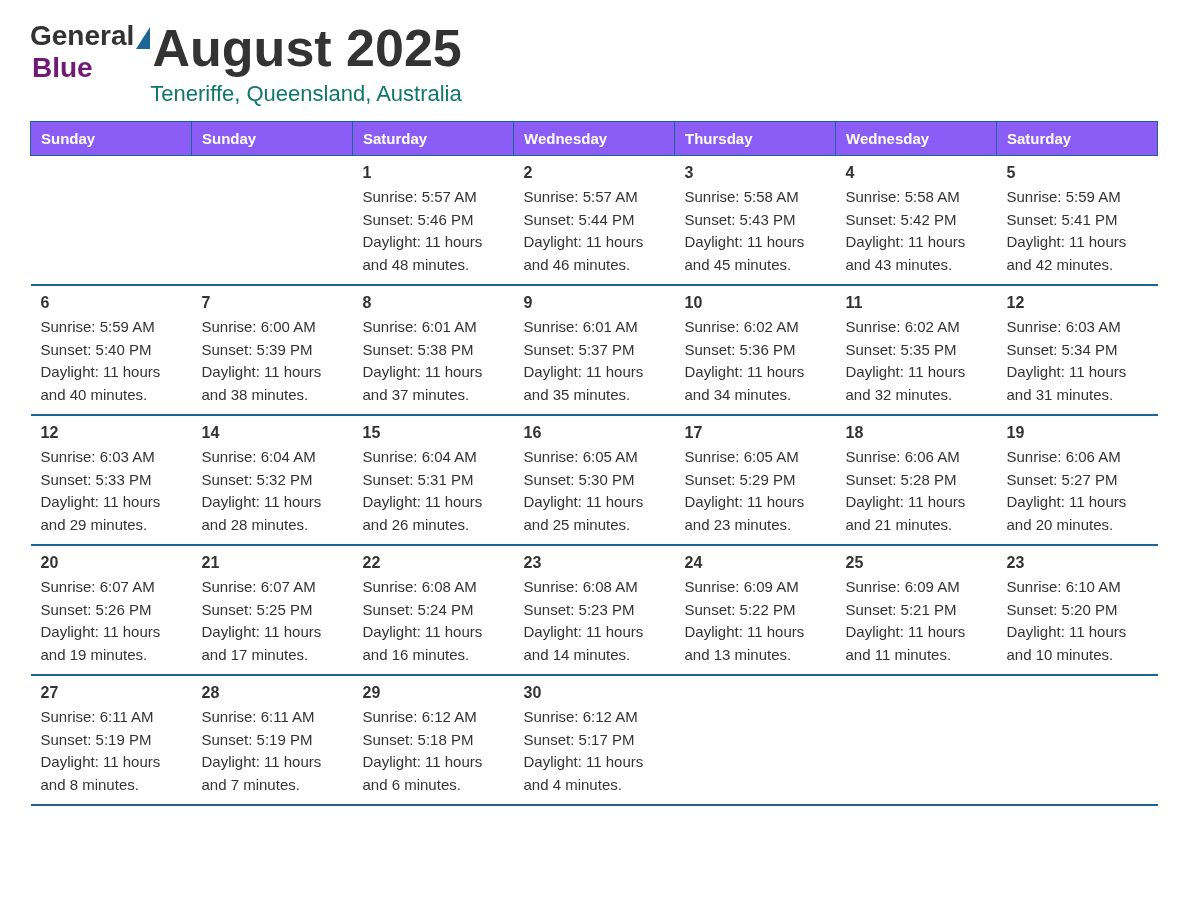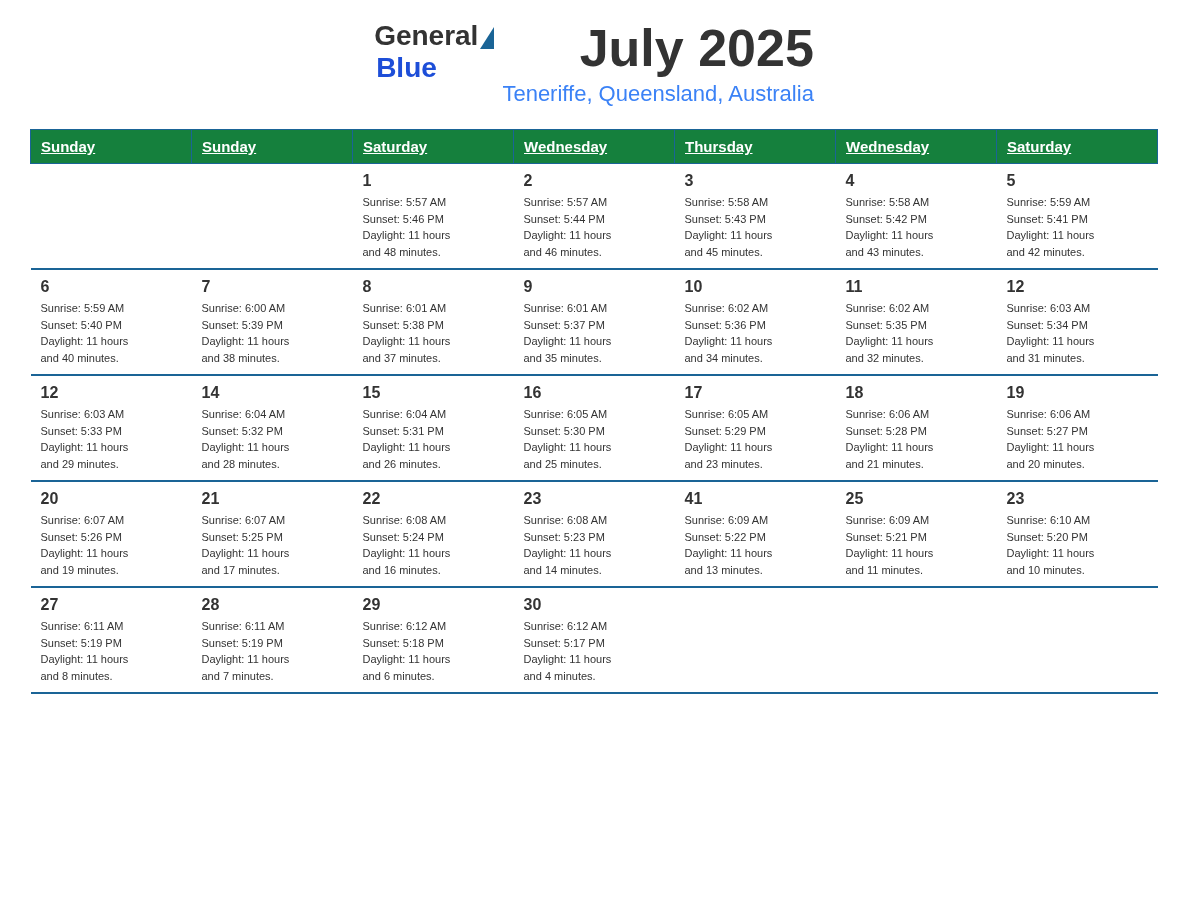--- a/index.html
+++ b/index.html
@@ -6,24 +6,23 @@
     body {
       font-family: Arial, sans-serif;
       background: #fff;
       color: #333;
       width: 1188px;
       min-height: 918px;
       padding: 20px 30px;
     }
     .header {
       display: flex;
-      justify-content: center;
+      justify-content: flex-start;
       align-items: flex-start;
-      margin-bottom: 22px;
-      gap: 8px;
+      margin-bottom: 14px;
     }
     .logo {
       display: flex;
       flex-direction: column;
       align-items: flex-start;
     }
     .logo-top {
       display: flex;
       align-items: center;
     }
@@ -44,32 +43,31 @@
       text-align: right;
     }
     .month-title {
       font-size: 52px;
       font-weight: bold;
       color: #333;
       line-height: 1.1;
     }
     .location-title {
       font-size: 22px;
-      color: #3b82f6;
+      color: #0f766e;
       margin-top: 4px;
     }
     .calendar {
       width: 100%;
       border-collapse: collapse;
       margin-top: 10px;
     }
     .calendar thead tr {
-      background-color: #15803d;
+      background-color: #8b5cf6;
       color: #fff;
-      text-decoration: underline;
     }
     .calendar thead th {
       padding: 8px 10px;
       text-align: left;
       font-size: 15px;
       font-weight: bold;
       border: 1px solid #1a6496;
     }
     .calendar tbody tr {
       border-bottom: 2px solid #1a6496;
@@ -83,42 +81,42 @@
       min-height: 100px;
     }
     .day-number {
       font-size: 16px;
       font-weight: bold;
       color: #333;
       margin-bottom: 4px;
     }
     .day-info {
       color: #333;
-      font-size: 11px;
+      font-size: 15px;
       line-height: 1.5;
     }
     .empty-cell {
       background: #fff;
     }
   </style>
 </head>
 <body>
 
 <div class="header">
   <div class="logo">
     <div class="logo-top">
       <span class="logo-general">General</span>
       <div class="logo-triangle"></div>
     </div>
     <div style="display:flex; align-items:center; margin-left:2px;">
-      <span style="font-size:28px; font-weight:bold; color:#1d4ed8;">Blue</span>
+      <span style="font-size:28px; font-weight:bold; color:#701a75;">Blue</span>
     </div>
   </div>
   <div class="title-section">
-    <div class="month-title">July 2025</div>
+    <div class="month-title">August 2025</div>
     <div class="location-title">Teneriffe, Queensland, Australia</div>
   </div>
 </div>
 
 <table class="calendar">
   <thead>
     <tr>
       <th>Sunday</th>
       <th>Sunday</th>
       <th>Saturday</th>
@@ -224,21 +222,21 @@
         </td>
         <td>
           <div class="day-number">22</div>
           <div class="day-info">Sunrise: 6:08 AM<br>Sunset: 5:24 PM<br>Daylight: 11 hours<br>and 16 minutes.</div>
         </td>
         <td>
           <div class="day-number">23</div>
           <div class="day-info">Sunrise: 6:08 AM<br>Sunset: 5:23 PM<br>Daylight: 11 hours<br>and 14 minutes.</div>
         </td>
         <td>
-          <div class="day-number">41</div>
+          <div class="day-number">24</div>
           <div class="day-info">Sunrise: 6:09 AM<br>Sunset: 5:22 PM<br>Daylight: 11 hours<br>and 13 minutes.</div>
         </td>
         <td>
           <div class="day-number">25</div>
           <div class="day-info">Sunrise: 6:09 AM<br>Sunset: 5:21 PM<br>Daylight: 11 hours<br>and 11 minutes.</div>
         </td>
         <td>
           <div class="day-number">23</div>
           <div class="day-info">Sunrise: 6:10 AM<br>Sunset: 5:20 PM<br>Daylight: 11 hours<br>and 10 minutes.</div>
         </td>

